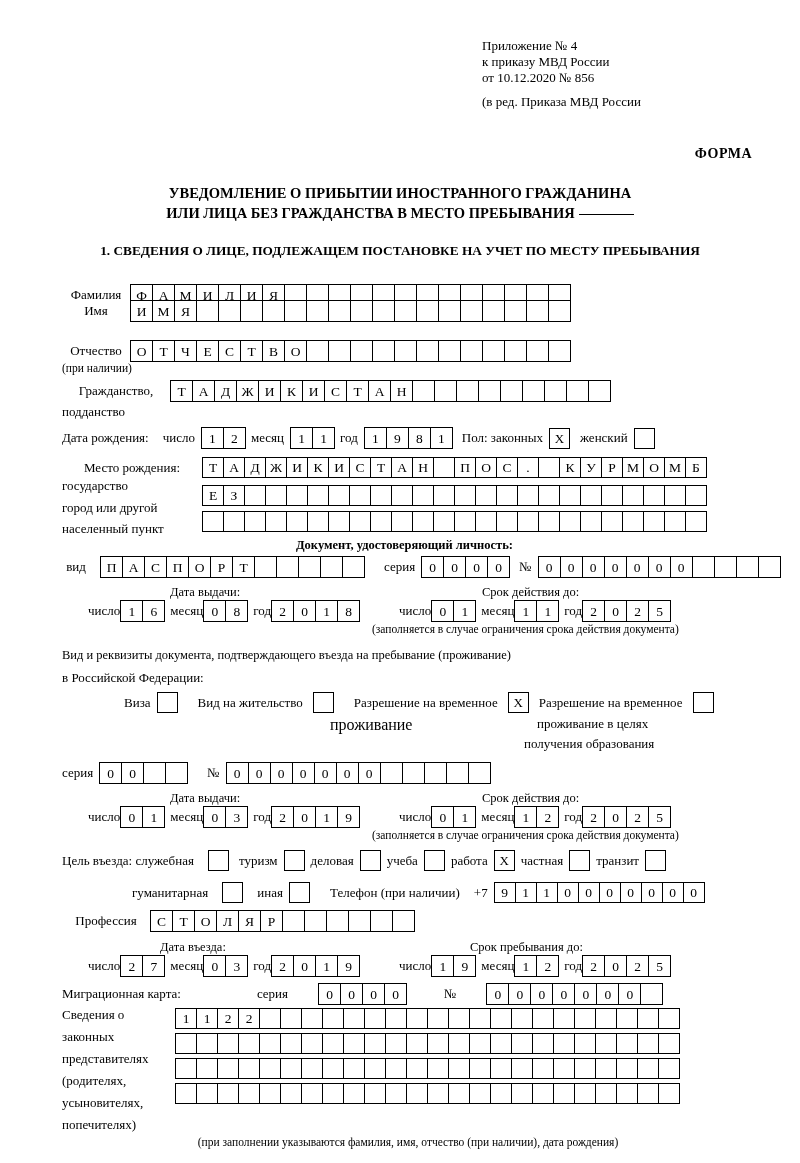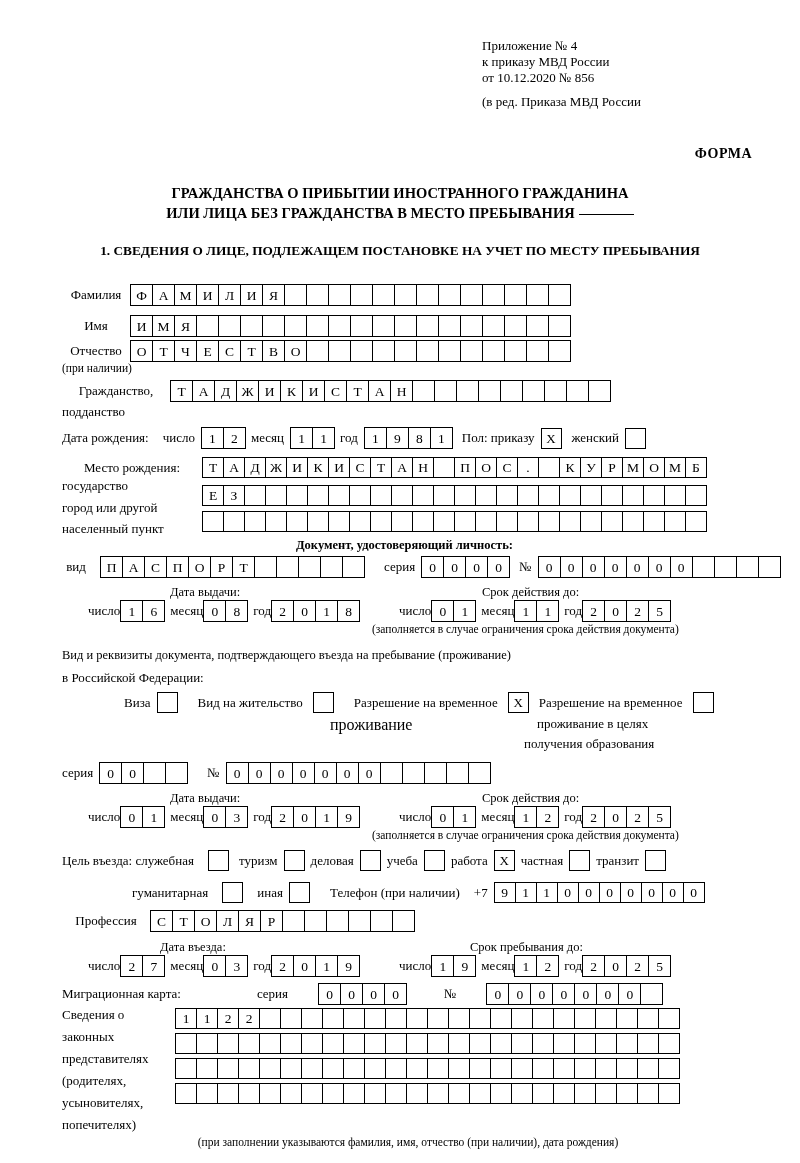--- a/index.html
+++ b/index.html
@@ -128,21 +128,21 @@
     <div class="line">Приложение № 4</div>
     <div class="line">к приказу МВД России</div>
     <div class="line">от 10.12.2020 № 856</div>
     <div class="gap"></div>
     <div class="line">(в ред. Приказа МВД России</div>
   </div>
 
   <div class="forma">ФОРМА</div>
 
   <div class="title">
-    <div>ГРАЖДАНСТВА О ПРИБЫТИИ ИНОСТРАННОГО ГРАЖДАНИНА</div>
+    <div>УВЕДОМЛЕНИЕ О ПРИБЫТИИ ИНОСТРАННОГО ГРАЖДАНИНА</div>
     <div>
       <span>ИЛИ ЛИЦА БЕЗ ГРАЖДАНСТВА В МЕСТО ПРЕБЫВАНИЯ</span><span class="underline-tail"></span>
     </div>
   </div>
 
   <div class="section-title">1. СВЕДЕНИЯ О ЛИЦЕ, ПОДЛЕЖАЩЕМ ПОСТАНОВКЕ НА УЧЕТ ПО МЕСТУ ПРЕБЫВАНИЯ</div>
 
   <div class="row" style="top:284px; left:62px;">
     <span class="lbl" style="width:68px;">Фамилия</span>
     <span class="boxes" id="surname-boxes">
@@ -162,21 +162,21 @@
         <span class="bx"></span>
         <span class="bx"></span>
         <span class="bx"></span>
         <span class="bx"></span>
         <span class="bx"></span>
         <span class="bx"></span>
         <span class="bx"></span>
       </span>
   </div>
 
-  <div class="row" style="top:315px; left:62px;">
+  <div class="row" style="top:300px; left:62px;">
     <span class="lbl" style="width:68px;">Имя</span>
     <span class="boxes" id="name-boxes">
         <span class="bx">И</span>
         <span class="bx">М</span>
         <span class="bx">Я</span>
         <span class="bx"></span>
         <span class="bx"></span>
         <span class="bx"></span>
         <span class="bx"></span>
         <span class="bx"></span>
@@ -268,21 +268,21 @@
     <span class="sp6"></span>
     <span class="lbl">год</span>
     <span class="sp6"></span>
     <span class="boxes" id="birth-year">
         <span class="bx">1</span>
         <span class="bx">9</span>
         <span class="bx">8</span>
         <span class="bx">1</span>
       </span>
     <span class="sp10"></span>
-    <span class="lbl">Пол: приказу</span>
+    <span class="lbl">Пол: законных</span>
     <span class="sp6"></span>
     <span class="checkbox">Х</span>
     <span class="sp10"></span>
     <span class="lbl">женский</span>
     <span class="sp6"></span>
     <span class="checkbox"></span>
   </div>
 
   <div class="row" style="top:457px; left:62px;">
     <span class="lbl" style="width:140px;">Место рождения:</span>

